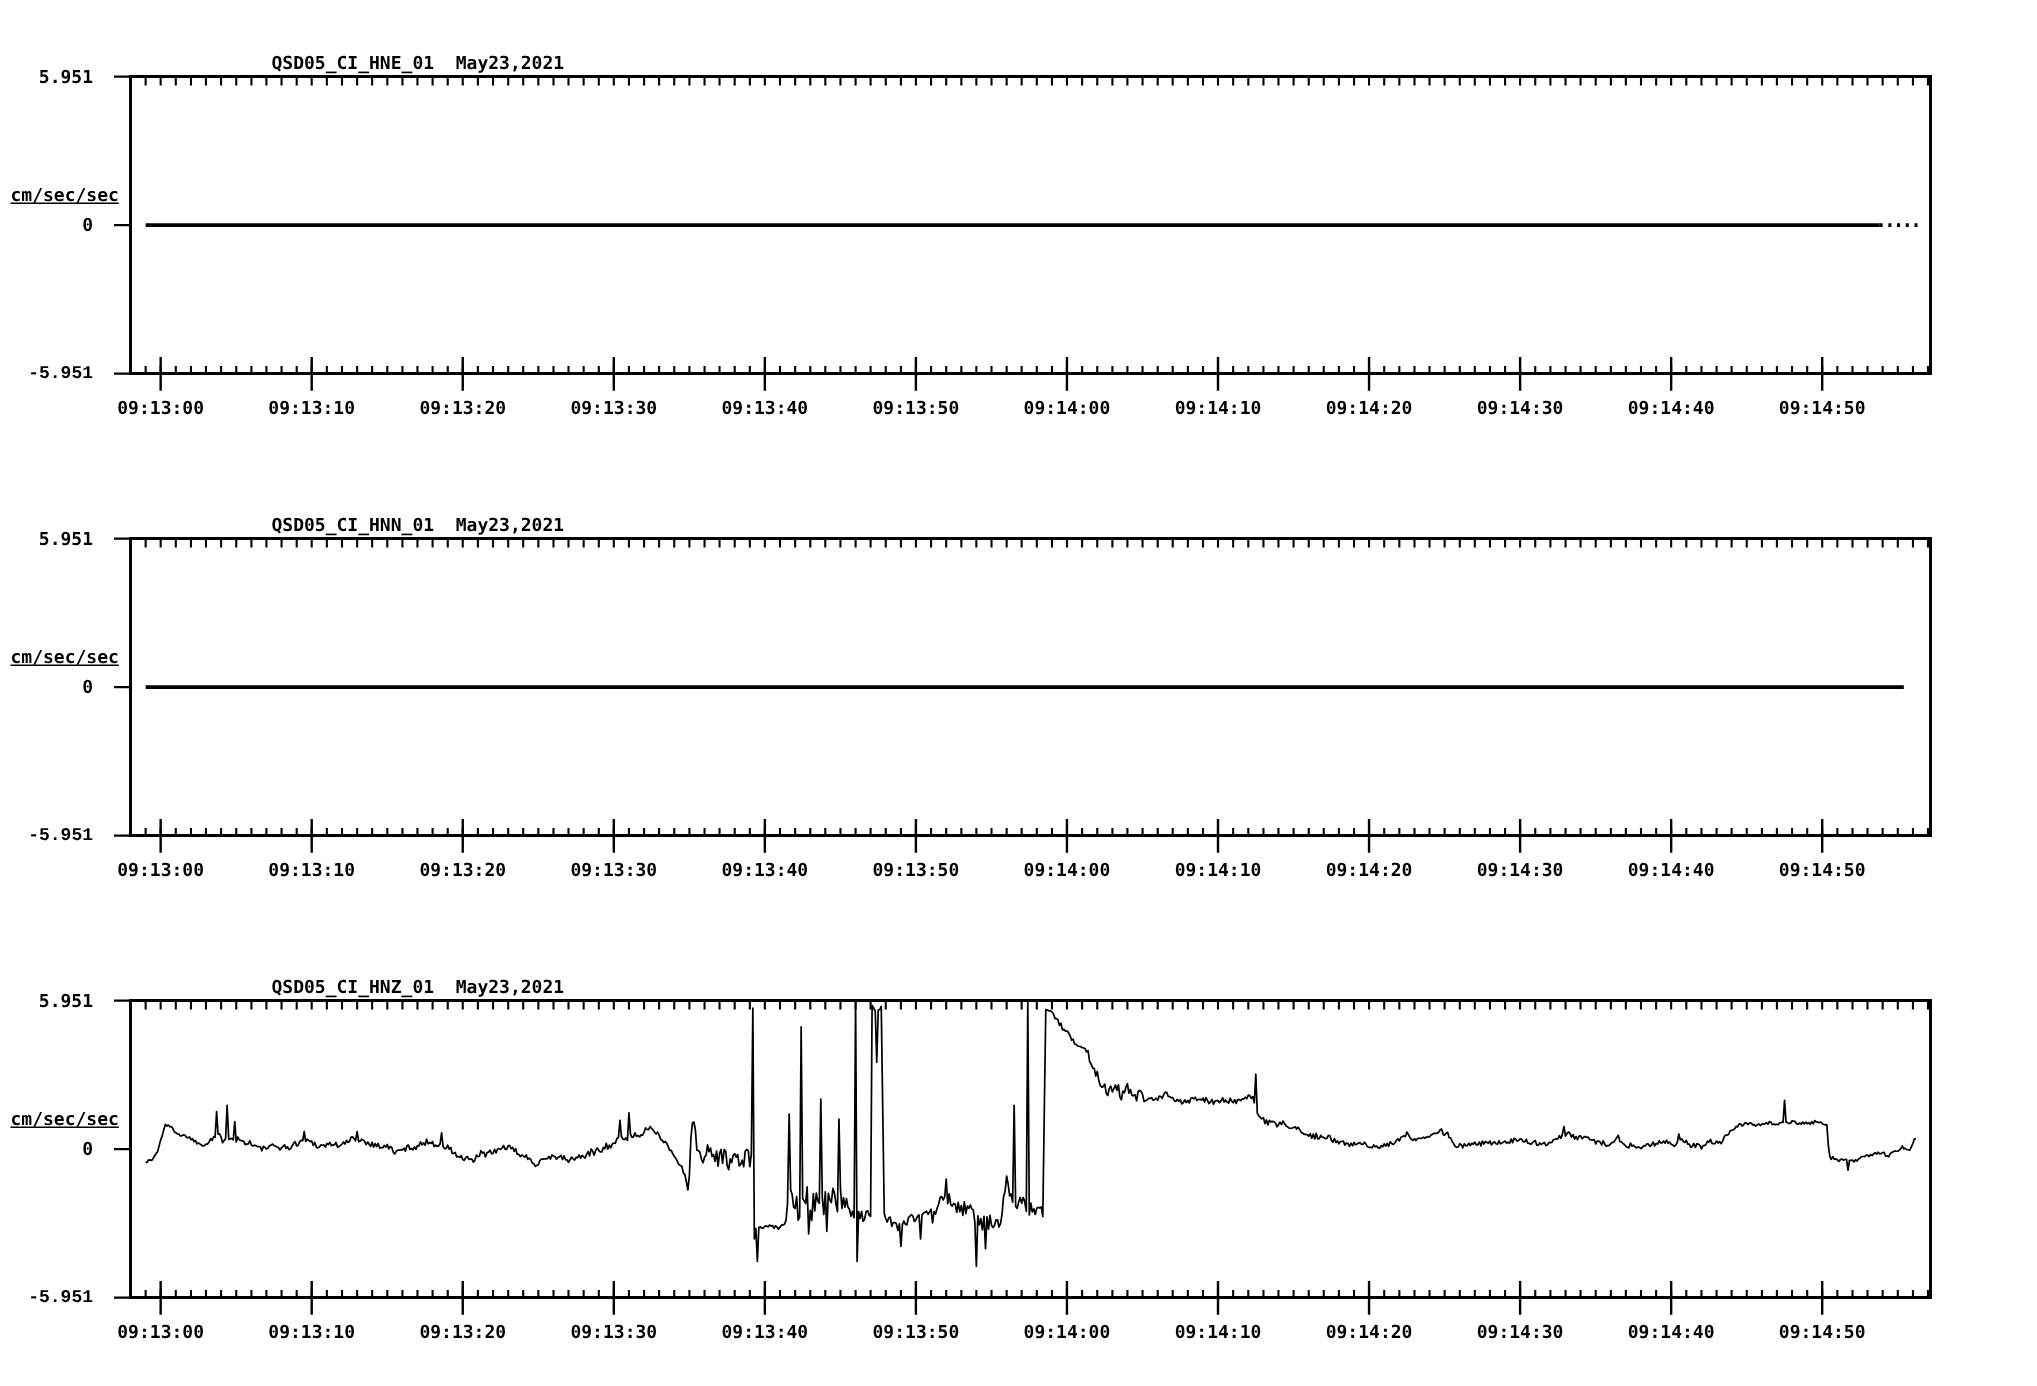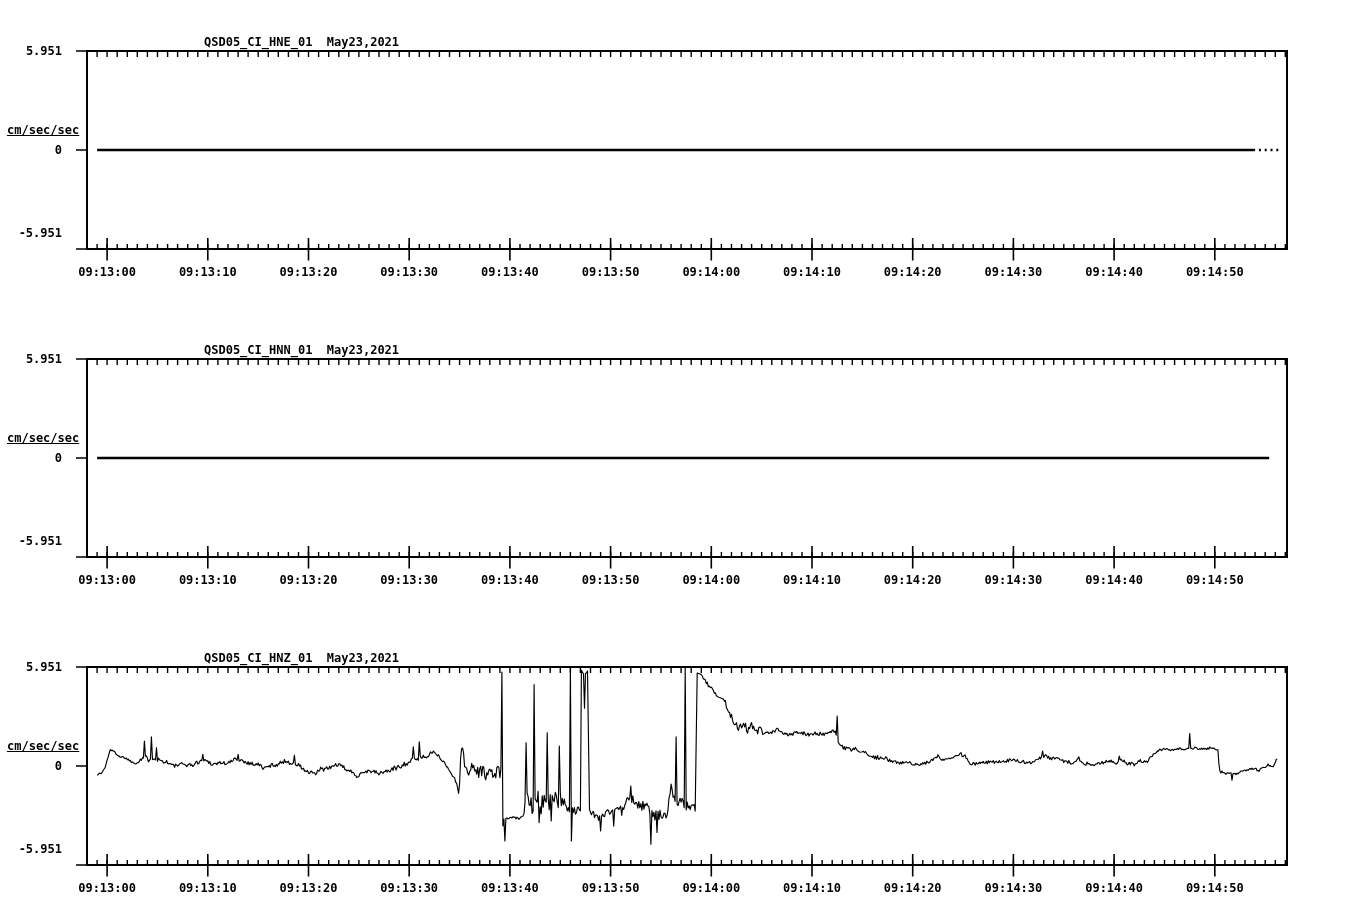--- a/index.html
+++ b/index.html
@@ -4,25 +4,25 @@
 <style>
   html,body{margin:0;padding:0;background:#ffffff;}
   body{width:1358px;height:924px;overflow:hidden;position:relative;
        font-family:"DejaVu Sans Mono",monospace;}
   .panel{position:absolute;left:0;width:1358px;height:308px;}
   .panel:nth-of-type(1){top:0;}
   .panel:nth-of-type(2){top:308px;}
   .panel:nth-of-type(3){top:616px;}
   .plot-svg{position:absolute;left:0;top:0;width:1358px;height:308px;display:block;}
   .lab{position:absolute;color:#000;font-weight:700;font-size:12px;line-height:12px;white-space:pre;}
-  .title{left:194px;top:36px;padding-left:10px;}
+  .title{left:171px;top:36px;padding-left:10px;}
   .yright{left:0;width:62px;text-align:right;transform:translateY(-50%);}
   .ymax{top:51px;}
   .yzero{top:150px;}
-  .ymin{top:233px;}
+  .ymin{top:249px;font-family:Liberation Mono, monospace;}
   .yunit{left:7px;top:130px;transform:translateY(-50%);text-decoration:underline;}
   .plot-svg text{font-family:"DejaVu Sans Mono",monospace;font-weight:700;font-size:12px;fill:#000;}
 </style>
 </head>
 <body>
 
 <section class="panel">
   <div class="lab title">QSD05_CI_HNE_01  May23,2021</div>
   <div class="lab yright ymax">5.951</div>
   <div class="lab yunit">cm/sec/sec</div>

